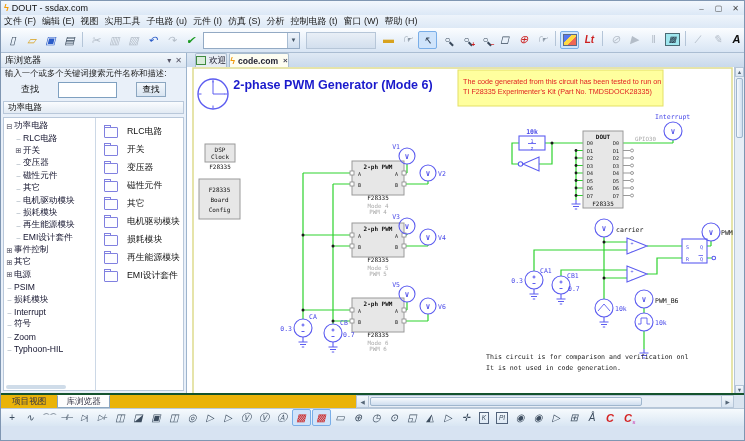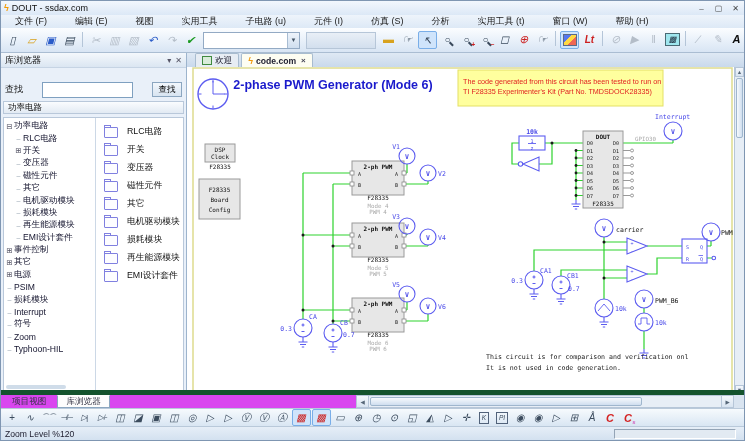--- a/index.html
+++ b/index.html
@@ -7,21 +7,21 @@
     border:1px solid #7f96b2;box-sizing:border-box;overflow:hidden;color:#111;}
   
   .titlebar{position:absolute;left:0;top:0;right:0;height:14px;background:linear-gradient(#f2f7fd,#dce8f6);
     display:flex;align-items:center;font-size:9px;border-bottom:1px solid #c2d2e4;}
   .appicon{color:#f59a00;font-weight:bold;font-size:9px;margin:0 3px;}
   .wbtns{margin-left:auto;display:flex;}
   .wbtn{width:17px;height:12px;display:flex;align-items:center;justify-content:center;font-size:8px;color:#444;}
   
   .menubar{position:absolute;left:0;top:14px;right:0;height:13px;background:linear-gradient(#eef4fb,#dde9f6);
     display:flex;align-items:center;font-size:9px;}
-  .menu-item{padding:0 14px;height:13px;display:flex;align-items:center;white-space:nowrap;color:#1a1a1a;}
+  .menu-item{padding:0 3px;height:13px;display:flex;align-items:center;white-space:nowrap;color:#1a1a1a;}
   
   .toolbar{position:absolute;left:0;top:27px;right:0;height:25px;background:linear-gradient(#fbfdff,#d8e5f4);
     border-bottom:1px solid #aabdd2;display:flex;align-items:center;padding:0 2px;box-sizing:border-box;}
   .ic{width:17px;height:16px;display:flex;align-items:center;justify-content:center;font-size:11px;color:#3a4a5c;
     position:relative;border-radius:2px;margin:0 1px;flex:none;}
   .ic .g{display:flex;align-items:center;justify-content:center;position:relative;}
   .ic.dis{color:#b4bdc8;}
   .ic.blue{color:#2a5bc8;}
   .ic.yellow{color:#d8a21e;}
   .ic.green{color:#18991f;}
@@ -43,56 +43,56 @@
     display:flex;align-items:center;justify-content:center;color:#456;}
   .graybtn{width:68px;height:15px;background:linear-gradient(#e9eff6,#d2dfee);border:1px solid #b6c6d8;margin:0 3px;flex:none;}
   
   .main{position:absolute;left:0;top:52px;right:0;bottom:45px;}
   
   .lpanel{position:absolute;left:0;top:0;width:186px;bottom:0;background:#e9f0f9;border-right:1px solid #9db4cd;box-sizing:border-box;}
   .lp-header{position:absolute;left:0;top:0;right:0;height:14px;background:linear-gradient(#f4f8fc,#dbe6f2);
     display:flex;align-items:center;font-size:9px;padding:0 4px;border-bottom:1px solid #c6d4e4;}
   .lp-hicons{margin-left:auto;display:flex;gap:4px;color:#556;font-size:8px;}
   .lp-hint{position:absolute;left:0;top:15px;right:0;height:12px;font-size:8.4px;color:#222;padding:0 4px;white-space:nowrap;overflow:hidden;}
-  .lp-search{position:absolute;left:0;top:28px;right:0;height:17px;display:flex;align-items:center;padding:0 4px;gap:19px;font-size:9px;}
+  .lp-search{position:absolute;left:0;top:28px;right:0;height:17px;display:flex;align-items:center;padding:0 20px;gap:19px;font-size:9px;}
   .lp-search input{flex:1;height:12px;border:1px solid #7fa0c0;font-size:8px;min-width:0;}
   .lp-search button{width:30px;height:15px;font-size:8.5px;background:linear-gradient(#f2f7fc,#d8e4f1);
     border:1px solid #8ba6c0;padding:0;}
   .lp-section{position:absolute;left:2px;top:48px;right:2px;height:13px;background:linear-gradient(#fafcfe,#e2eaf3);
     border:1px solid #b9c8da;font-size:8.5px;display:flex;align-items:center;padding:0 4px;box-sizing:border-box;}
   .lp-body{position:absolute;left:2px;top:64px;right:2px;bottom:4px;background:#fff;border:1px solid #b9c8da;display:flex;box-sizing:border-box;}
   .tree{width:92px;border-right:1px solid #ccd8e6;padding:2px 0 0 1px;box-sizing:border-box;position:relative;overflow:hidden;}
   .ti{display:flex;align-items:center;height:12.4px;font-size:8.6px;color:#14142e;white-space:nowrap;overflow:hidden;}
   .ti .e{width:9px;flex:none;font-size:7.5px;color:#556;text-align:center;}
   .ti .e:empty::before{content:"–";color:#9aa6b4;font-size:7px;}
   .ti.child{padding-left:9px;}
   .tree-scroll{position:absolute;bottom:1px;left:2px;width:60px;height:4px;background:#cfdce9;border-radius:2px;}
   .folders{flex:1;padding:5px 0 0 8px;overflow:hidden;}
   .fitem{display:flex;align-items:center;height:18px;font-size:8.8px;color:#111;white-space:nowrap;}
   .fico{width:12px;height:9px;border:1px solid #8080e0;border-radius:1px;background:#fdfdff;position:relative;margin-right:9px;flex:none;}
   .fico::before{content:"";position:absolute;top:-3px;left:-1px;width:5px;height:2px;border:1px solid #8080e0;border-bottom:none;}
   
   .cpane{position:absolute;left:186px;top:0;right:0;bottom:0;}
   .tabbar{position:absolute;left:0;top:0;right:0;height:14px;background:linear-gradient(#dfe9f4,#c9d9ec);
     display:flex;align-items:flex-end;padding-left:8px;box-sizing:border-box;}
-  .ctab{height:13px;display:flex;align-items:center;font-size:8.6px;padding:0 6px;border:1px solid #a8bccf;
+  .ctab{height:13px;display:flex;align-items:center;font-size:8.6px;padding:0 0;border:1px solid #a8bccf;
     border-bottom:none;border-radius:2px 2px 0 0;background:#e7edf4;margin-right:2px;gap:3px;color:#223;}
   .ctab.active{background:#fdfdf2;font-weight:bold;}
   .wicon{width:8px;height:7px;background:#d9ecd9;border:1px solid #3f8a3f;flex:none;}
   .zap{color:#f0980a;font-weight:bold;font-size:9px;}
   .tclose{font-size:8px;color:#445;margin-left:2px;}
   .canvas{position:absolute;left:0;top:14px;right:0;bottom:0;background:#ffffff;overflow:hidden;}
   .schematic{position:absolute;left:0;top:0;}
   
   .vscroll{position:absolute;right:0;top:14px;bottom:0;width:10px;background:#e7eef6;border-left:1px solid #b6c6d8;box-sizing:border-box;}
   .vs-btn{height:10px;display:flex;align-items:center;justify-content:center;font-size:5.5px;color:#567;background:linear-gradient(#f4f8fc,#d8e4f1);border:1px solid #b6c6d8;box-sizing:border-box;}
   .vs-btn.dn{position:absolute;bottom:0;left:0;right:0;}
   .vs-thumb{position:absolute;top:11px;left:1px;right:1px;height:58px;background:linear-gradient(90deg,#f7fafd,#cfdeef);border:1px solid #9fb6cd;border-radius:2px;}
   
-  .bottomrow{position:absolute;left:0;right:0;bottom:32px;height:13px;background:#d946ef;border-top:5px solid #14532d;}
+  .bottomrow{position:absolute;left:0;right:0;bottom:32px;height:13px;background:#eab308;border-top:2px solid #14532d;}
   .ptabs{position:absolute;left:2px;top:0;bottom:0;display:flex;align-items:center;gap:2px;}
   .ptab{font-size:8.6px;padding:0 8px;height:11px;display:flex;align-items:center;color:#334;border:1px solid transparent;}
   .ptab.active{background:#fdfdfd;border:1px solid #8ba6c0;border-top-color:#fdfdfd;}
   .hscroll{position:absolute;left:355px;right:10px;top:0;bottom:0;background:#e7eef6;border:1px solid #b6c6d8;display:flex;align-items:stretch;box-sizing:border-box;}
   .hs-btn{width:11px;display:flex;align-items:center;justify-content:center;font-size:5.5px;color:#567;background:linear-gradient(#f4f8fc,#d8e4f1);border-right:1px solid #b6c6d8;}
   .hs-btn.r{border-right:none;border-left:1px solid #b6c6d8;}
   .hs-thumb{width:270px;margin:1px;background:linear-gradient(#f7fafd,#cfdeef);border:1px solid #9fb6cd;border-radius:2px;}
   .hs-track{flex:1;}
   .corner{position:absolute;right:0;top:0;bottom:0;width:10px;background:#d9e4f0;}
   
@@ -140,21 +140,21 @@
   <div class="menubar">
 
   <span class="menu-item">文件 (F)</span>
       <span class="menu-item">编辑 (E)</span>
       <span class="menu-item">视图</span>
       <span class="menu-item">实用工具</span>
       <span class="menu-item">子电路 (u)</span>
       <span class="menu-item">元件 (I)</span>
       <span class="menu-item">仿真 (S)</span>
       <span class="menu-item">分析</span>
-      <span class="menu-item">实用工具 (t)</span>
+      <span class="menu-item">控制电路 (t)</span>
       <span class="menu-item">窗口 (W)</span>
       <span class="menu-item">帮助 (H)</span>
     </div>
 
   <div class="toolbar">
     <span style="display:flex">
 
     <span class="ic">
           <i class="g">▯</i>
           <i class="sub"></i>
@@ -285,20 +285,21 @@
   <div class="main">
 
     <div class="lpanel">
       <div class="lp-header">
         <span>库浏览器</span>
         <span class="lp-hicons">
           <span>▾</span>
           <span>✕</span>
         </span>
       </div>
+      <div class="lp-hint">输入一个或多个关键词搜索元件名称和描述:</div>
       <div class="lp-search">
         <span>查找</span>
         <input value="" style="">
         <button>查找</button>
       </div>
       <div class="lp-section">功率电路</div>
       <div class="lp-body">
         <div class="tree">
           <div>
 
@@ -894,18 +895,14 @@
       <span class="ei cred">
         <i class="g">C</i>
         <i class="sub"></i>
       </span>
       <span class="ei cred">
         <i class="g">C</i>
         <i class="sub">s</i>
       </span>
     </div>
 
-  <div class="statusbar">
-    <span>Zoom Level %120</span>
-    <span class="sinset"></span>
-  </div>
 
 </div>
 
 </body></html>

